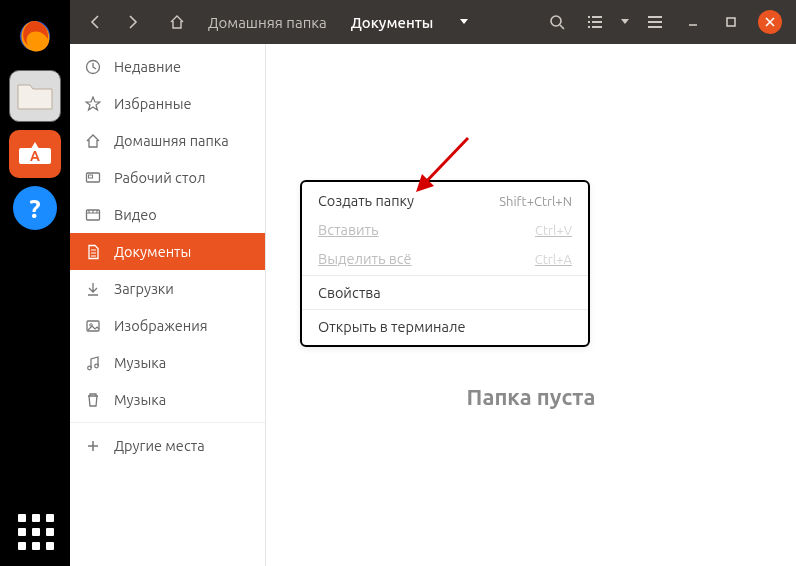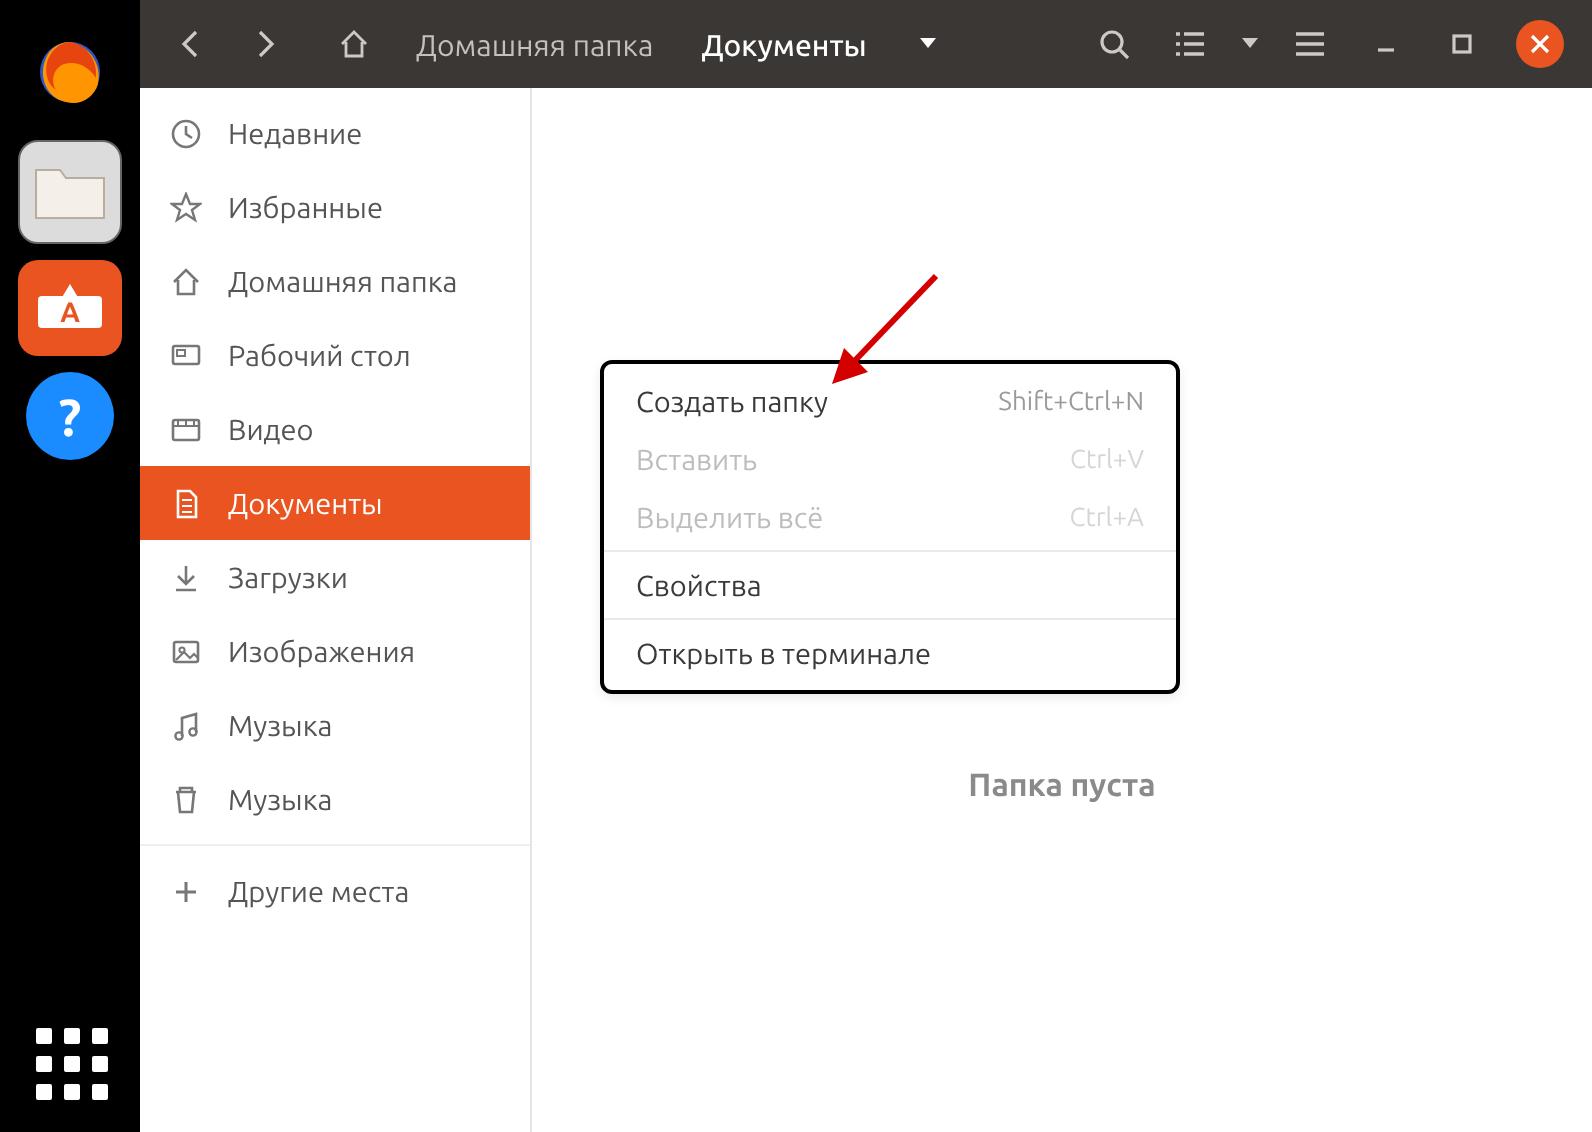--- a/index.html
+++ b/index.html
@@ -54,33 +54,33 @@
 .sb-item .icon { width: 18px; display: flex; justify-content: center; color: #777; }
 .sb-item.active { background: #e95420; color: #fff; }
 .sb-item.active .icon { color: #fff; }
 .sb-sep { height: 1px; background: #eee; margin: 4px 0; }
 
 .content {
   flex: 1; position: relative; background: #fff;
 }
 .empty-label {
   position: absolute; top: 340px; left: 50%; transform: translateX(-50%);
-  color: #8a8a8a; font-size: 16px; font-weight: bold;
+  color: #8a8a8a; font-size: 22px; font-weight: bold;
 }
 
 .context-menu {
   position: absolute; top: 180px; left: 300px; width: 290px;
   background: #fff; border: 2px solid #000000; border-radius: 6px;
   box-shadow: 0 2px 6px rgba(0,0,0,0.08); padding: 4px 0;
 }
 .cm-item {
   height: 29px; display: flex; align-items: center; justify-content: space-between;
   padding: 0 16px; font-size: 14.5px; color: #3a3a3a; cursor: pointer;
 }
-.cm-item.disabled { color: #bdbdbd; cursor: default; }
+.cm-item.disabled { color: #bdbdbd; cursor: default; text-decoration: underline; }
 .cm-accel { color: #9a9a9a; font-size: 13px; }
 .cm-item.disabled .cm-accel { color: #d5d5d5; }
 .cm-sep { height: 1px; background: #eaeaea; margin: 2px 0; }
 
 .arrow {
   position: absolute; top: 130px; left: 408px; pointer-events: none;
 }
 
 svg { display: block; }
 </style>

